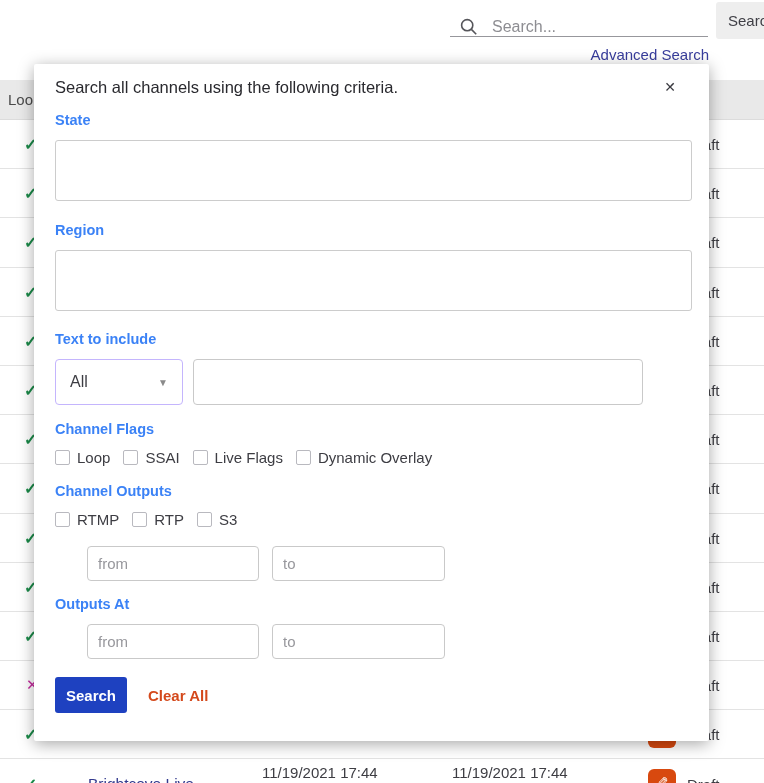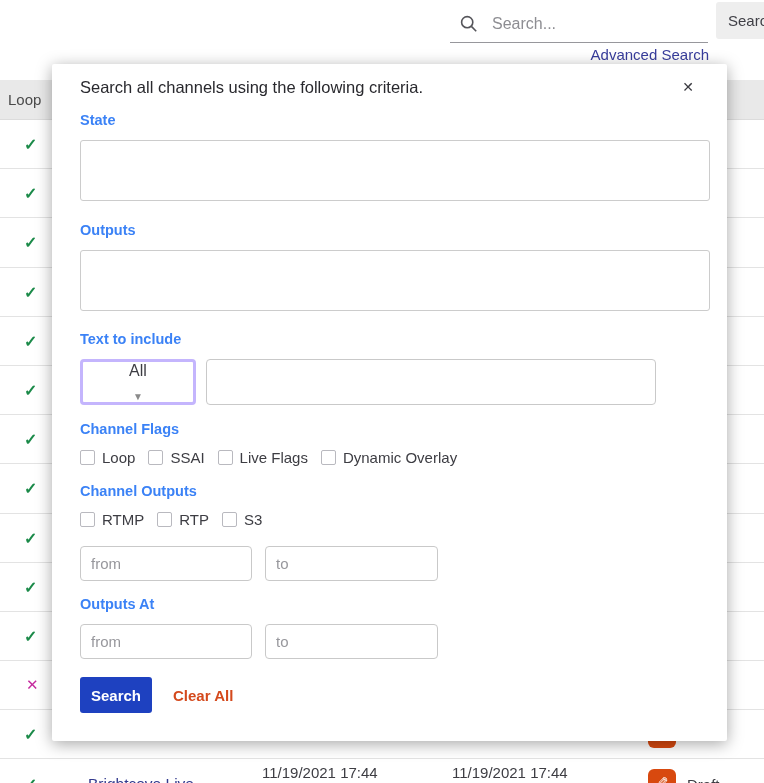--- a/index.html
+++ b/index.html
@@ -1,21 +1,21 @@
 <!DOCTYPE html>
 <html><head>
 <meta charset="utf-8">
 <style>
   * { margin:0; padding:0; box-sizing:border-box; }
   body { font-family:"Liberation Sans", sans-serif; background:#fff; }
   #stage { position:relative; width:764px; height:783px; background:#fff; overflow:hidden; }
 
   
-  .search-wrap { position:absolute; left:450px; top:6px; width:258px; height:37px;
-                 border-bottom:1px solid #97979c; display:flex; align-items:center; }
+  .search-wrap { position:absolute; left:450px; top:0; width:258px; height:37px;
+                 border-bottom:1px solid #97979c; display:flex; align-items:flex-end; }
   .search-wrap svg { margin:0 14px 0 10px; flex:0 0 auto; }
   .search-input { border:none; outline:none; font-size:16px; color:#3d3d43; width:180px;
                   font-family:"Liberation Sans", sans-serif; background:transparent; }
   .search-input::placeholder { color:#8d8d92; }
   .top-search-btn { position:absolute; left:716px; top:2px; width:110px; height:37px;
                     background:#eeeeee; border:none; border-radius:3px; font-size:15px;
                     color:#3f3f46; text-align:left; padding-left:12px; cursor:pointer;
                     font-family:"Liberation Sans", sans-serif; }
   .advanced-search { position:absolute; right:55px; top:46px; font-size:15px;
                      color:#383d9c; cursor:pointer; }
@@ -35,49 +35,49 @@
   .cell-updated { left:262px; } .cell-created { left:452px; }
   .row-cell .email { color:#333a8e; font-size:14.5px; cursor:pointer; }
   .row-action { position:absolute; left:648px; top:10px; width:28px; height:28px;
                 background:#d8490f; border:none; border-radius:6px; color:#fff;
                 font-size:15px; cursor:pointer; line-height:26px; }
   .row-action span { display:inline-block; transform:scaleX(-1); }
   .row-state { position:absolute; left:687px; top:50%; transform:translateY(-50%);
                font-size:15px; color:#3d3d43; }
 
   
-  .modal { position:absolute; left:52px; top:64px; width:675px; height:677px; background:#fff;
+  .modal { position:absolute; left:34px; top:64px; width:675px; height:677px; background:#fff;
            z-index:10; box-shadow:0 3px 16px rgba(0,0,0,.35); border-radius:2px;
-           padding:13px 17px 0 28px; }
+           padding:13px 17px 0 21px; }
   .modal-header { display:flex; justify-content:space-between; align-items:flex-start;
                   margin-bottom:16px; }
   .modal-title { font-size:16.5px; color:#29292e; line-height:20px; }
   .modal-close { border:none; background:none; font-size:14px; color:#3a3a40;
                  cursor:pointer; padding:2px 4px; margin-right:12px; }
   .field-label { font-size:14.5px; font-weight:bold; color:#3b82f6; line-height:15px;
                  margin-bottom:12px; }
   .big-box { width:100%; height:61px; border:1px solid #cccccc; border-radius:3px;
              resize:none; margin-bottom:18px; outline:none; font-family:"Liberation Sans", sans-serif;
              font-size:15px; padding:6px 8px; color:#3d3d43; }
   .big-box.mb17 { margin-bottom:17px; }
   .row-flex { display:flex; align-items:center; }
-  .select-box { width:116px; height:46px; border:3px solid #c4b5fd; border-radius:4px;
+  .select-box { width:128px; height:46px; border:1px solid #c4b5fd; border-radius:4px;
                 display:flex; align-items:center; justify-content:space-between;
-                padding:0 14px; font-size:16px; color:#3d3d43; cursor:pointer;flex-direction:column; }
+                padding:0 14px; font-size:16px; color:#3d3d43; cursor:pointer; }
   .select-arrow { font-size:10px; color:#8a8a8a; }
   .text-include-input { width:450px; height:46px; border:1px solid #c9c9c9; border-radius:4px;
                         margin-left:10px; outline:none; font-size:15px; padding:0 10px;
                         font-family:"Liberation Sans", sans-serif; color:#3d3d43; }
   .sel-row { margin-bottom:17px; }
   .cb-row { height:17px; margin-bottom:18px; display:flex; align-items:center; }
   .cb-item { display:inline-flex; align-items:center; margin-right:13px; cursor:pointer; }
   .cb-box { width:15px; height:15px; border:1px solid #b9b9bf; border-radius:2px;
             background:#fff; margin-right:7px; flex:0 0 auto; }
   .cb-label { font-size:15px; color:#3d3d43; line-height:17px; }
-  .range-row { display:flex; margin-bottom:16px; }
+  .range-row { display:flex; margin-bottom:16px;margin-left:32px; }
   .range-input { width:172px; height:35px; border:1px solid #c9c9c9; border-radius:4px;
                  outline:none; font-size:15px; padding:0 10px; color:#3d3d43;
                  font-family:"Liberation Sans", sans-serif; }
   .range-input + .range-input { margin-left:13px; width:173px; }
   .range-input::placeholder { color:#97979c; }
   .btn-row { display:flex; align-items:center; margin-top:18px; }
   .btn-search { width:72px; height:36px; background:#1e41c0; color:#fff; border:none;
                 border-radius:3px; font-size:15px; font-weight:bold; cursor:pointer;
                 font-family:"Liberation Sans", sans-serif; }
   .btn-clear { margin-left:21px; background:none; border:none; color:#d4491c; font-size:15px;
@@ -304,21 +304,21 @@
 
   <div class="modal">
     <div class="modal-header">
       <div class="modal-title">Search all channels using the following criteria.</div>
       <button class="modal-close">✕</button>
     </div>
 
     <div class="field-label">State</div>
     <textarea class="big-box" style=""></textarea>
 
-    <div class="field-label">Outputs</div>
+    <div class="field-label">Region</div>
     <textarea class="big-box mb17" style=""></textarea>
 
     <div class="field-label">Text to include</div>
     <div class="row-flex sel-row">
       <div class="select-box">
         <span>All</span>
         <span class="select-arrow">▼</span>
       </div>
       <input class="text-include-input" type="text" style="">
     </div>

